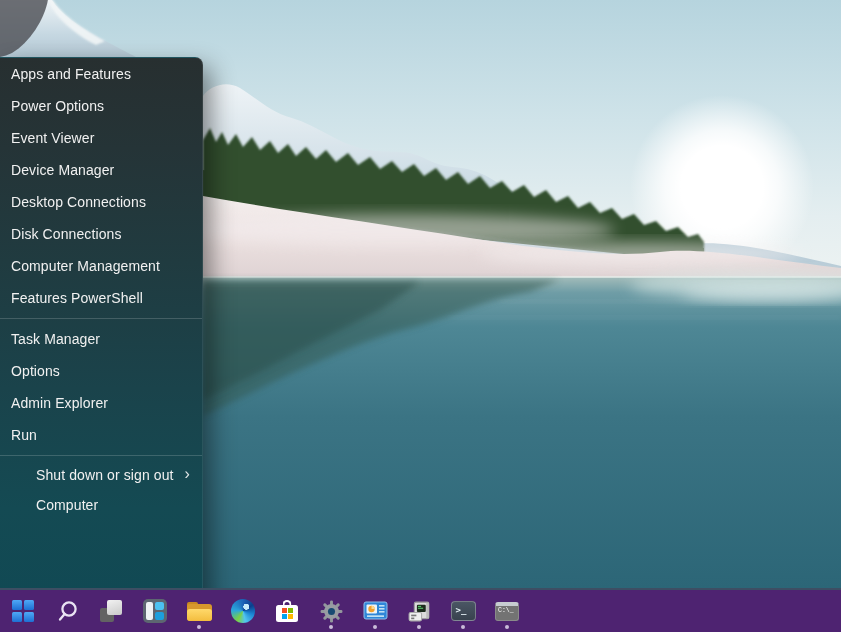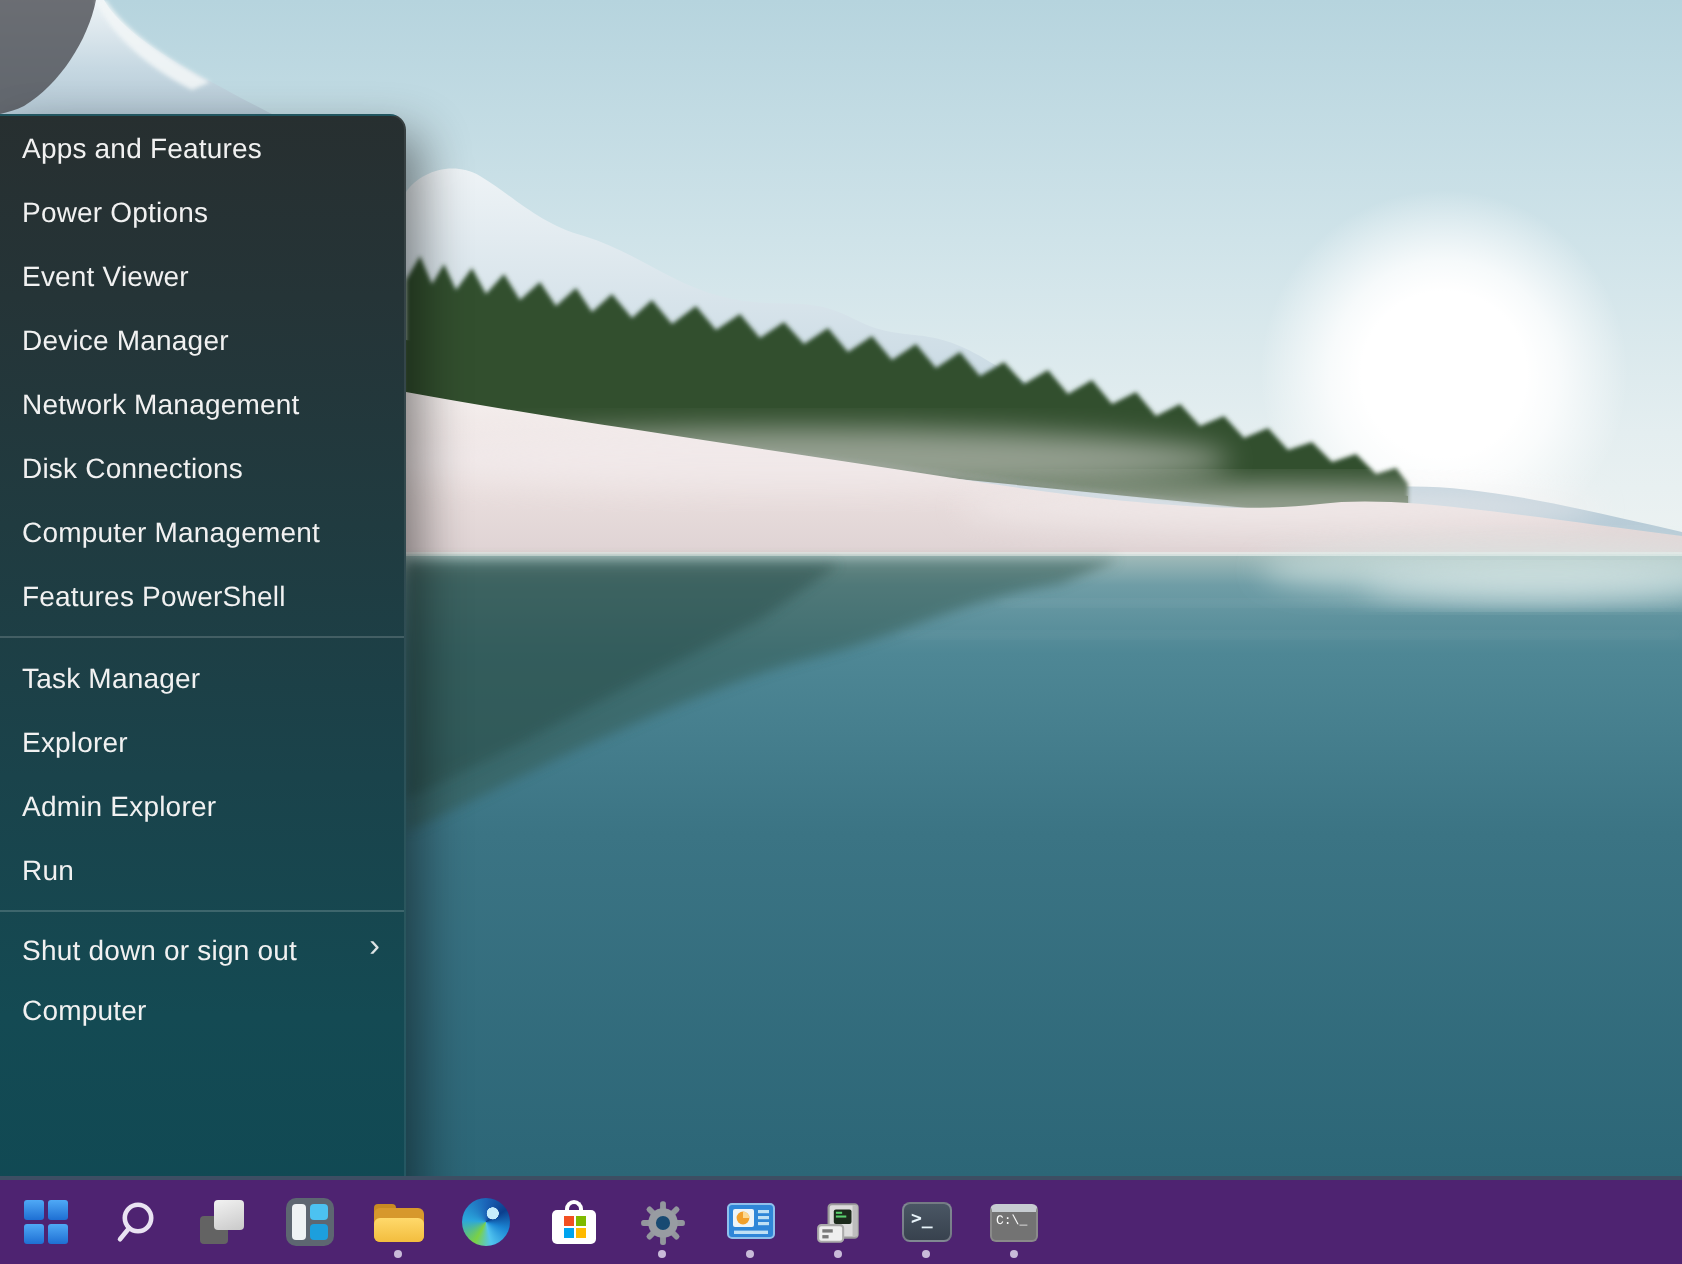--- a/index.html
+++ b/index.html
@@ -20,21 +20,21 @@
     border:1px solid rgba(255,255,255,0.08);border-left:none;
     border-radius:0 8px 8px 0;
     box-shadow:8px 10px 24px rgba(0,0,0,0.45);
     z-index:5;
   }
   .menu-item{
     height:32px;display:flex;align-items:center;
     padding:0 12px 0 11px;font-size:14px;color:#f1f1f1;
     letter-spacing:.1px;white-space:nowrap;cursor:default;
   }
-  .menu-item.short{height:30px;}
+  .menu-item.short{height:30px;margin-left:25px;}
   .menu-sep{height:1px;margin:4px 0;background:rgba(255,255,255,0.17);}
   .chevron{margin-left:auto;font-size:16px;line-height:1;color:#dde4e5;transform:translateY(-1px);}
 
   
   .taskbar{
     position:absolute;left:0;top:588px;width:841px;height:44px;
     box-sizing:border-box;background:#4e2371;
     border-top:2px solid #3d4e63;
     display:flex;align-items:center;gap:18px;padding-left:10px;
     z-index:6;
@@ -189,29 +189,29 @@
       <rect x="500" y="300" width="341" height="3" fill="#ffffff" opacity="0.08" filter="url(#b3)"></rect>
       <rect x="450" y="316" width="391" height="3" fill="#ffffff" opacity="0.06" filter="url(#b3)"></rect>
     </g>
   </svg>
 
   <nav class="context-menu">
     <div class="menu-item">Apps and Features</div>
     <div class="menu-item">Power Options</div>
     <div class="menu-item">Event Viewer</div>
     <div class="menu-item">Device Manager</div>
-    <div class="menu-item">Network Management</div>
+    <div class="menu-item">Desktop Connections</div>
     <div class="menu-item">Disk Connections</div>
     <div class="menu-item">Computer Management</div>
     <div class="menu-item">Features PowerShell</div>
 
     <div class="menu-sep"></div>
 
     <div class="menu-item">Task Manager</div>
-    <div class="menu-item">Explorer</div>
+    <div class="menu-item">Options</div>
     <div class="menu-item">Admin Explorer</div>
     <div class="menu-item">Run</div>
 
     <div class="menu-sep"></div>
 
     <div class="menu-item short">
       <span>Shut down or sign out</span>
       <span class="chevron">›</span>
     </div>
     <div class="menu-item short">Computer</div>

